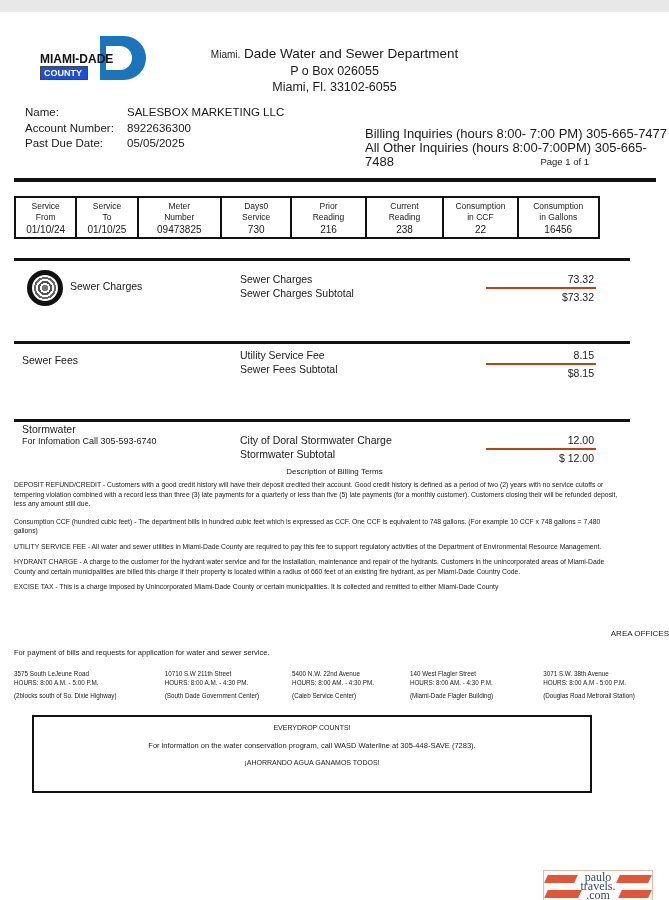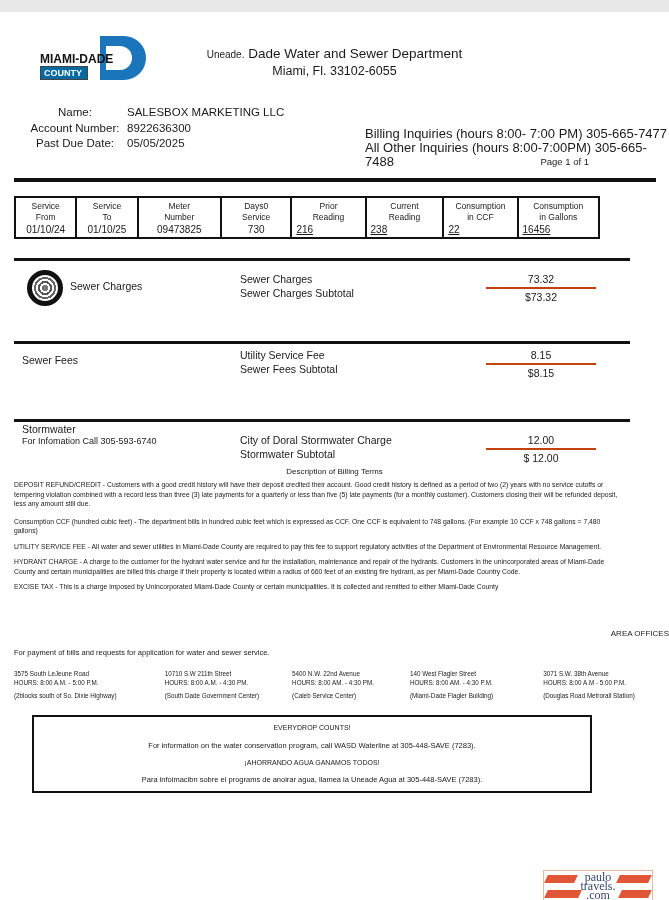--- a/index.html
+++ b/index.html
@@ -6,56 +6,56 @@
   .page{
     position:relative;width:669px;height:900px;background:#ffffff;
     font-family:"Liberation Sans","DejaVu Sans",sans-serif;color:#1a1a1a;
     margin:12px auto;overflow:hidden;
   }
   
   .logo{position:absolute;left:40px;top:24px;width:110px;height:46px;}
   .logo .d-shape{position:absolute;left:60px;top:0;width:46px;height:44px;background:#1b75bb;border-radius:0 22px 22px 0;}
   .logo .d-hole{position:absolute;left:66px;top:10px;width:26px;height:24px;background:#ffffff;border-radius:0 12px 12px 0;}
   .logo .miamidade{position:absolute;left:0;top:16px;font-weight:bold;font-size:12px;letter-spacing:0;color:#111;background:rgba(255,255,255,0.0);}
-  .logo .county{position:absolute;left:0;top:30px;background:#0369a1;color:#fff;font-weight:bold;font-size:9px;padding:1px 5px 1px 3px;border:1px solid #444;}
+  .logo .county{position:absolute;left:0;top:30px;background:#1d4ed8;color:#fff;font-weight:bold;font-size:9px;padding:1px 5px 1px 3px;border:1px solid #444;}
   .hdr-center{position:absolute;left:0;top:34px;width:669px;text-align:center;line-height:16px;}
   .hdr-title{font-size:13.5px;}
   .hdr-title .small{font-size:10px;}
   .hdr-line{font-size:12.5px;}
   
   .acct{position:absolute;left:25px;top:93px;font-size:11.5px;line-height:15.5px;}
   .acct-row{display:flex;}
-  .acct-label{width:100px;text-align:center;}
+  .acct-label{width:100px;}
   .acct-value{margin-left:2px;}
   .inq{position:absolute;left:365px;top:115px;font-size:13px;line-height:14px;}
   .pageof{position:absolute;right:80px;top:144px;font-size:9.5px;}
   
   .rule{position:absolute;background:#111;height:3px;}
   .rule.r1{left:14px;top:166px;width:642px;height:4px;}
   .rule.r2{left:14px;top:246px;width:616px;}
   .rule.r3{left:14px;top:329px;width:616px;}
   .rule.r4{left:14px;top:407px;width:616px;height:2.5px;}
   
   .mtable{position:absolute;left:14px;top:184px;width:582px;display:flex;border:2.5px solid #111;}
   .mcell{border-right:2px solid #111;padding:3px 4px 2px 4px;box-sizing:border-box;
          display:flex;flex-direction:column;font-size:8.5px;text-align:center;line-height:11px;}
   .mcell:last-child{border-right:none;}
   .mcell .val{font-size:10px;margin-top:1px;}
-  .mcell.num .val{text-align:left;text-decoration:underline;}
+  .mcell.num .val{text-align:center;}
   .w1{width:66px}.w2{width:66px}.w3{width:90px}.w4{width:76px}.w5{width:80px}.w6{width:84px}.w7{width:80px}.w8{width:86px}
   
   .section{position:absolute;left:22px;width:612px;font-size:10.5px;}
   .sec1{top:258px}.sec2{top:334px}.sec3{top:409px}
   .sec-label{position:absolute;left:0;top:8px;}
   .sec1 .sec-label{left:48px;top:10px;}
   .sec-sub{position:absolute;left:0;top:21px;font-size:9px;}
   .seal-icon{position:absolute;left:5px;top:0;width:36px;height:36px;border:5px solid #111;border-radius:50%;box-sizing:border-box;
              background:radial-gradient(circle at 50% 50%, #777 0 3px, #fff 3px 5px, #555 5px 7px, #fff 7px 9px, #666 9px 11px, #fff 11px);}
   .sec-mid{position:absolute;left:218px;top:2px;line-height:14px;}
-  .sec-amounts{position:absolute;right:38px;top:2px;text-align:center;line-height:14px;width:110px;}
+  .sec-amounts{position:absolute;right:38px;top:2px;text-align:right;line-height:14px;width:110px;}
   .sec-amounts .line-amt{display:block;padding:0 2px 1px 2px;}
   .sec-amounts .subtotal-amt{display:block;border-top:2px solid #c2410c;padding:1px 2px 0 2px;}
   
   .terms-title{position:absolute;left:0;top:455px;width:669px;text-align:center;font-size:8px;}
   .terms{position:absolute;left:14px;top:468px;width:610px;font-size:6.8px;line-height:9.5px;}
   .terms p{margin:0 0 6px 0;}
   .terms p.gap{margin-bottom:8px;}
   
   .area-title{position:absolute;left:0;top:617px;width:669px;text-align:right;font-size:8px;}
   .pay-line{position:absolute;left:14px;top:636px;font-size:7.5px;}
@@ -86,21 +86,22 @@
 <div class="page">
 
   <div class="logo">
     <div class="d-shape"></div>
     <div class="d-hole"></div>
     <div class="miamidade">MIAMI-DADE</div>
     <div class="county">COUNTY</div>
   </div>
 
   <div class="hdr-center">
-    <div class="hdr-title"><span class="small">Uneade.</span> <span>Dade Water and Sewer Department</span></div>
+    <div class="hdr-title"><span class="small">Miami.</span> <span>Dade Water and Sewer Department</span></div>
+    <div class="hdr-line">P o Box 026055</div>
     <div class="hdr-line">Miami, Fl. 33102-6055</div>
   </div>
 
   <div class="acct">
     <div class="acct-row">
       <span class="acct-label">Name:</span>
       <span class="acct-value">SALESBOX MARKETING LLC</span>
     </div>
     <div class="acct-row">
       <span class="acct-label">Account Number:</span>
@@ -243,21 +244,20 @@
       <div>3071 S.W. 38th Avenue</div>
       <div>HOURS: 8:00 A.M - 5:00 P.M.</div>
       <span class="note">(Douglas Road Metrorail Station)</span>
     </div>
   </div>
 
   <div class="consbox">
     <div class="t">EVERYDROP COUNTS!</div>
     <div class="l1">For information on the water conservation program, call WASD Waterline at 305-448-SAVE (7283).</div>
     <div class="l2">¡AHORRANDO AGUA GANAMOS TODOS!</div>
-    <div class="l3">Para infoimacibn sobre el programs de anoirar agua, llamea la Uneade Agua at 305-448-SAVE (7283).</div>
   </div>
 
   <div class="wmark">
     <div class="bar b1"></div>
     <div class="bar b2"></div>
     <div class="bar b3"></div>
     <div class="bar b4"></div>
     <div class="txt">
       <span>paulo</span><br>
       <span>travels.</span><br>

